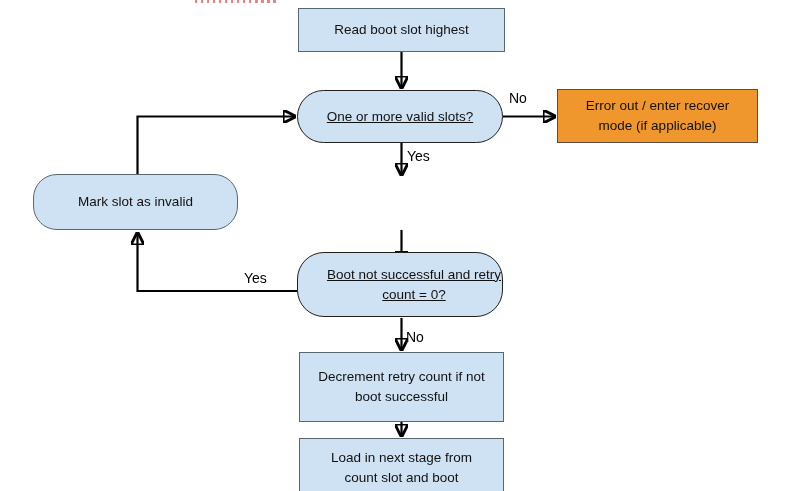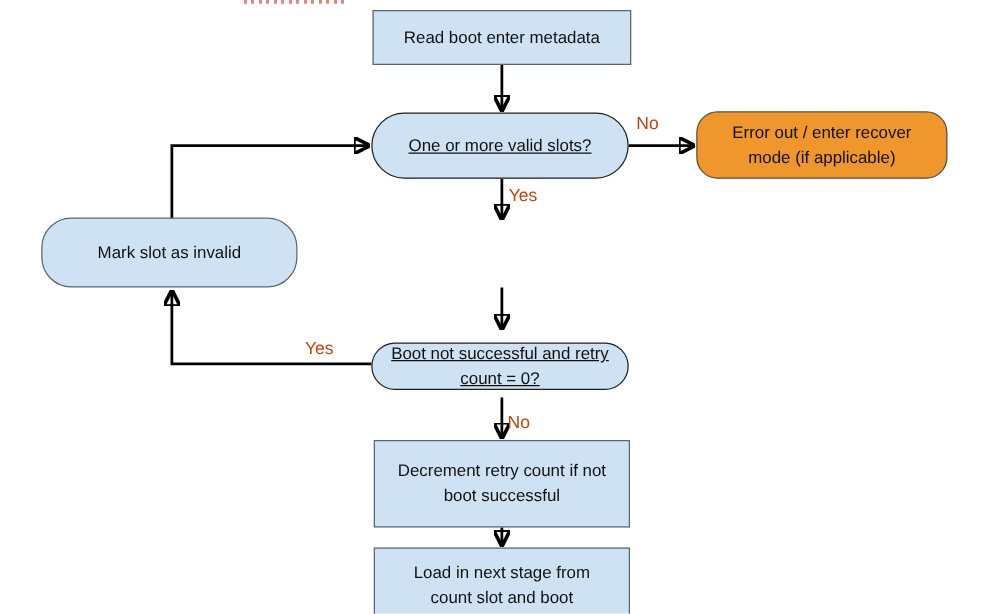--- a/index.html
+++ b/index.html
@@ -28,33 +28,33 @@
     border:1.6px solid #1f1f1f;
     text-decoration:underline;
   }
   .error{
     background:var(--error-fill,#ef962d);
     border:1.6px solid #564e40;
   }
   
   .n-read     {left:298px;top:8px;  width:207px;height:44px;}
   .n-valid    {left:297px;top:90px; width:206px;height:53px;}
-  .n-error    {left:557px;top:89px; width:201px;height:54px;border-radius:17px;}
+  .n-error    {left:557px;top:89px; width:201px;height:54px;}
   .n-choose   {left:299px;top:177px;width:205px;height:53px;}
   .n-mark     {left:33px; top:174px;width:205px;height:56px;border-radius:24px;}
-  .n-bootchk  {left:297px;top:274px;width:206px;height:38px;}
+  .n-bootchk  {left:297px;top:252px;width:206px;height:65px;justify-content:flex-end;}
   .n-decrement{left:299px;top:352px;width:205px;height:70px;}
   .n-load     {left:299px;top:438px;width:205px;height:60px;}
   
   svg.edges{position:absolute;left:0;top:0;z-index:1;}
   svg.edges path{stroke:#000;stroke-width:2.2;fill:none;}
   
   .edge-label{
     position:absolute;z-index:3;
-    font-size:14px;line-height:16px;color:#c2410c;
+    font-size:14px;line-height:16px;color:#000000;
     background:transparent;
   }
   .l-no-top    {left:509px;top:90px;}
   .l-yes-top   {left:407px;top:148px;}
   .l-yes-loop  {left:244px;top:270px;}
   .l-no-bottom {left:406px;top:329px;}
   
   .red-marks{
     position:absolute;left:195px;top:0;width:84px;height:3px;z-index:3;
     background:repeating-linear-gradient(90deg,
@@ -79,21 +79,21 @@
     <path d="M503 116.5 H555" marker-end="url(#ah)"></path>
     <path d="M401.5 143 V175" marker-end="url(#ah)"></path>
     <path d="M401.5 230 V263" marker-end="url(#ah)"></path>
     <path d="M297 291 H137.5 V233" marker-end="url(#ah)"></path>
     <path d="M137.5 175 V116.5 H295" marker-end="url(#ah)"></path>
     <path d="M401.5 318 V350" marker-end="url(#ah)"></path>
     <path d="M401.5 405 V436" marker-end="url(#ah)"></path>
   </svg>
 
   <div class="node n-read">
-    <span class="label">Read boot enter metadata</span>
+    <span class="label">Read boot slot highest</span>
   </div>
 
   <div class="node stadium n-valid">
     <span class="label">One or more valid slots?</span>
   </div>
 
   <div class="node error n-error">
     <span class="label">Error out / enter recover mode (if applicable)</span>
   </div>
 

